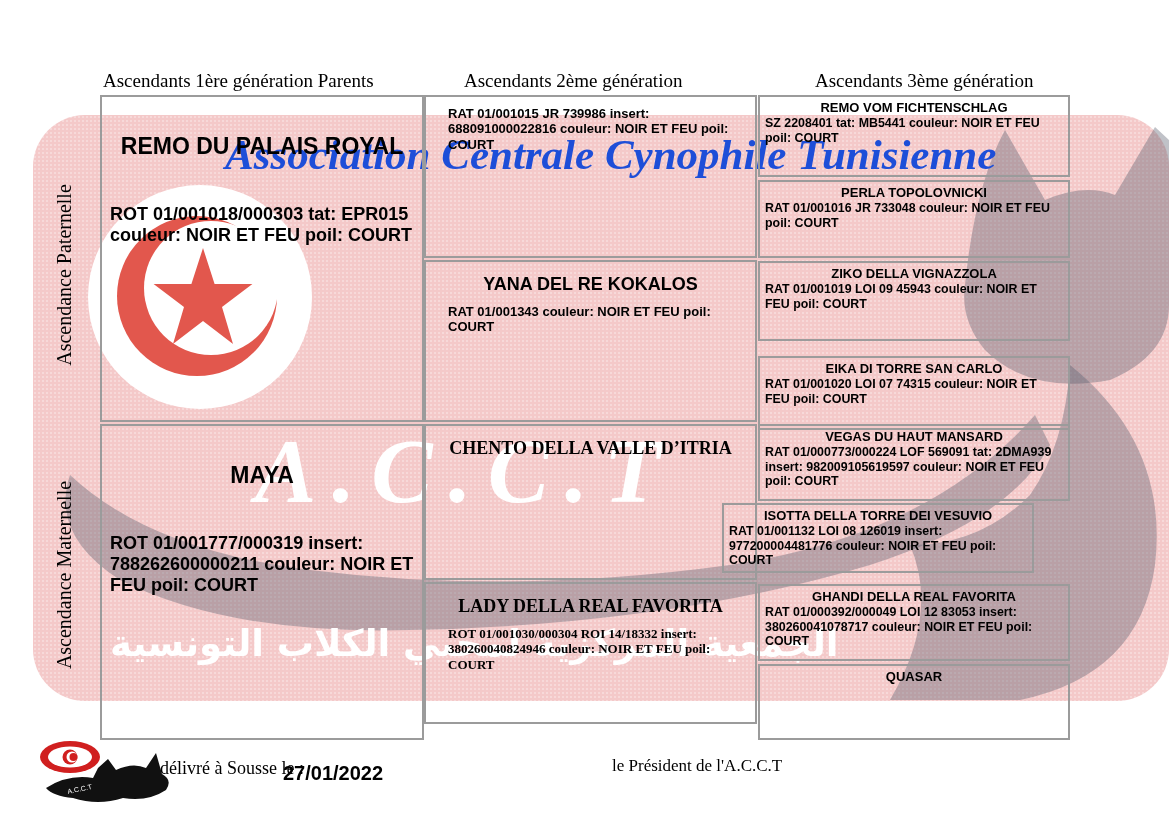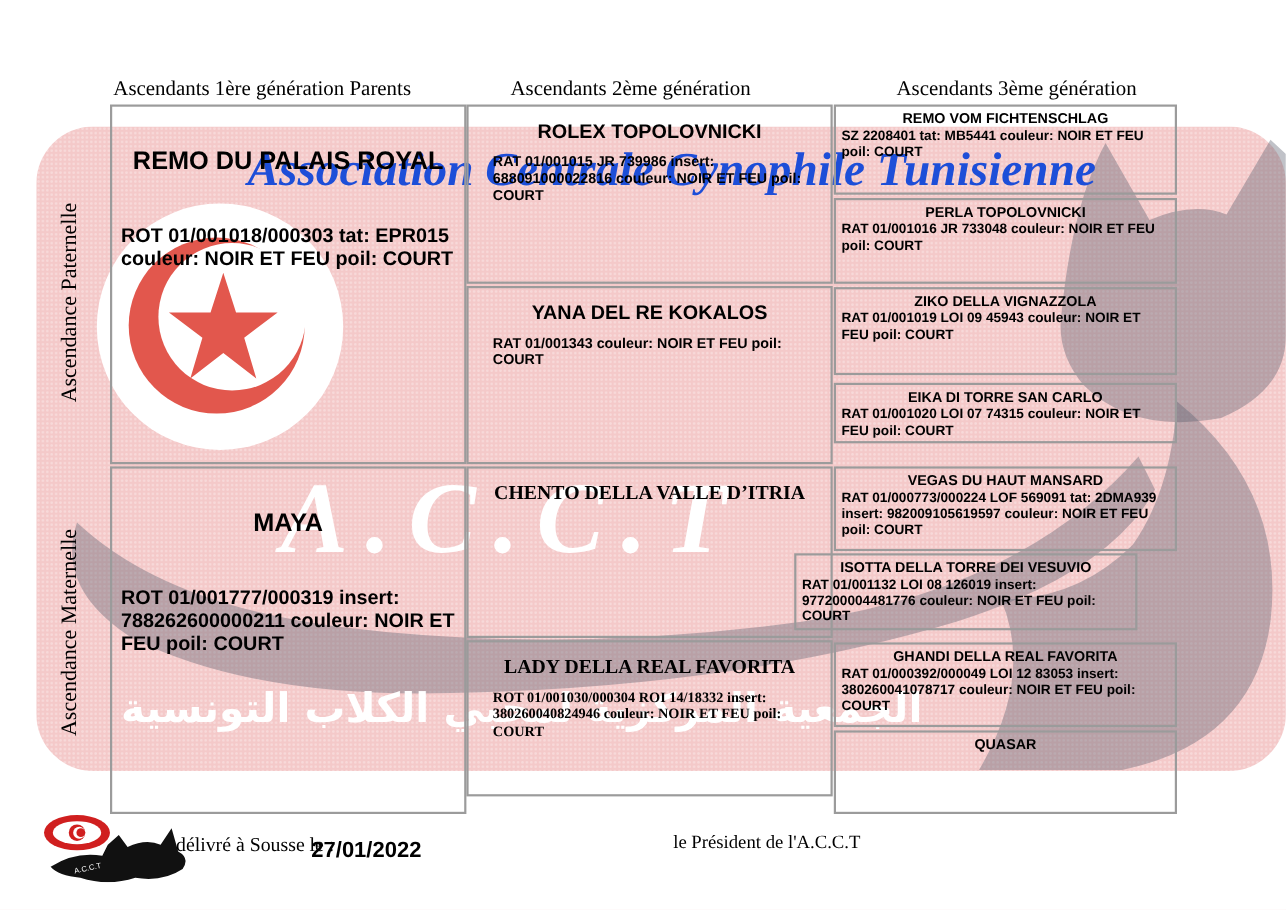--- a/index.html
+++ b/index.html
@@ -114,21 +114,20 @@
   <div class="cell g1" style="left:100px;top:95px;width:324px;height:327px;">
     <div class="cell-title">REMO DU PALAIS ROYAL</div>
     <div class="cell-details">ROT 01/001018/000303 tat: EPR015 couleur: NOIR ET FEU poil: COURT</div>
   </div>
   <div class="cell g1" style="left:100px;top:424px;width:324px;height:316px;">
     <div class="cell-title">MAYA</div>
     <div class="cell-details">ROT 01/001777/000319 insert: 788262600000211 couleur: NOIR ET FEU poil: COURT</div>
   </div>
 
   <div class="cell g2" style="left:424px;top:95px;width:333px;height:163px;">
-    <div class="cell-title">ROLEX TOPOLOVNICKI</div>
     <div class="cell-details">RAT 01/001015 JR 739986 insert: 688091000022816 couleur: NOIR ET FEU poil: COURT</div>
   </div>
   <div class="cell g2" style="left:424px;top:260px;width:333px;height:162px;">
     <div class="cell-title">YANA DEL RE KOKALOS</div>
     <div class="cell-details">RAT 01/001343 couleur: NOIR ET FEU poil: COURT</div>
   </div>
   <div class="cell g2" style="left:424px;top:424px;width:333px;height:156px;font-family:Liberation Serif, serif;">
     <div class="cell-title">CHENTO DELLA VALLE D’ITRIA</div>
   </div>
   <div class="cell g2" style="left:424px;top:582px;width:333px;height:142px;font-family:Liberation Serif, serif;">
@@ -141,21 +140,21 @@
     <div class="cell-details">SZ 2208401 tat: MB5441 couleur: NOIR ET FEU poil: COURT</div>
   </div>
   <div class="cell g3" style="left:758px;top:180px;width:312px;height:78px;">
     <div class="cell-title">PERLA TOPOLOVNICKI</div>
     <div class="cell-details">RAT 01/001016 JR 733048 couleur: NOIR ET FEU poil: COURT</div>
   </div>
   <div class="cell g3" style="left:758px;top:261px;width:312px;height:80px;">
     <div class="cell-title">ZIKO DELLA VIGNAZZOLA</div>
     <div class="cell-details">RAT 01/001019 LOI 09 45943 couleur: NOIR ET FEU poil: COURT</div>
   </div>
-  <div class="cell g3" style="left:758px;top:348px;width:312px;height:55px;">
+  <div class="cell g3" style="left:758px;top:356px;width:312px;height:74px;">
     <div class="cell-title">EIKA DI TORRE SAN CARLO</div>
     <div class="cell-details">RAT 01/001020 LOI 07 74315 couleur: NOIR ET FEU poil: COURT</div>
   </div>
   <div class="cell g3" style="left:758px;top:424px;width:312px;height:77px;">
     <div class="cell-title">VEGAS DU HAUT MANSARD</div>
     <div class="cell-details">RAT 01/000773/000224 LOF 569091 tat: 2DMA939 insert: 982009105619597 couleur: NOIR ET FEU poil: COURT</div>
   </div>
   <div class="cell g3" style="left:722px;top:503px;width:312px;height:70px;">
     <div class="cell-title">ISOTTA DELLA TORRE DEI VESUVIO</div>
     <div class="cell-details">RAT 01/001132 LOI 08 126019 insert: 977200004481776 couleur: NOIR ET FEU poil: COURT</div>

